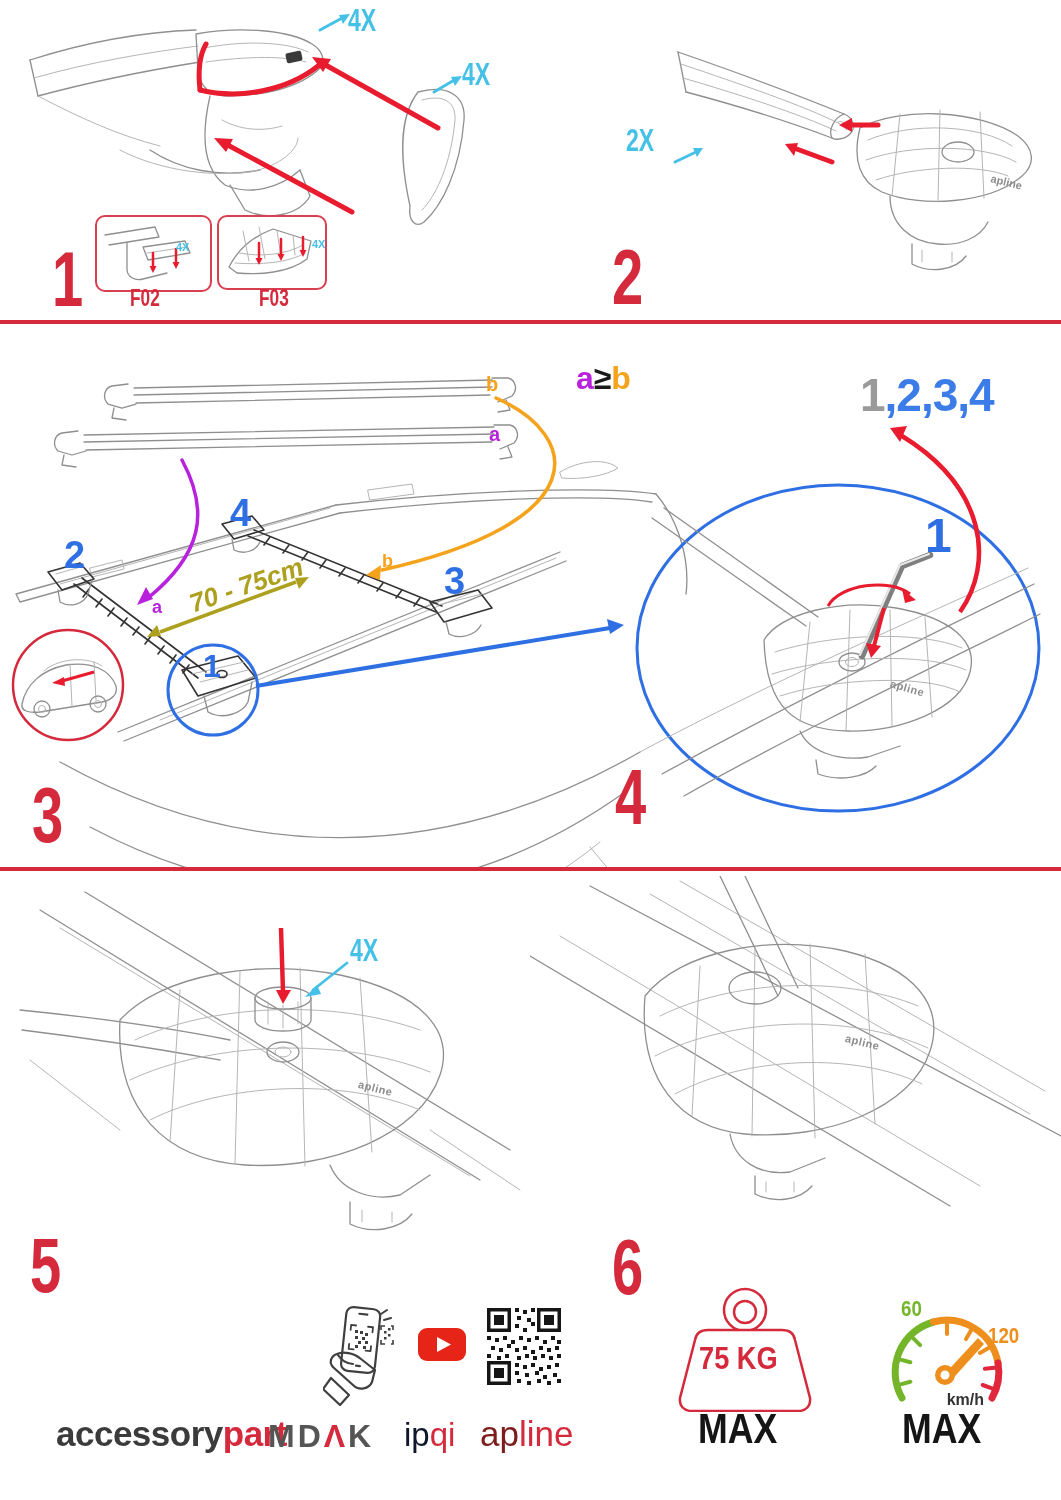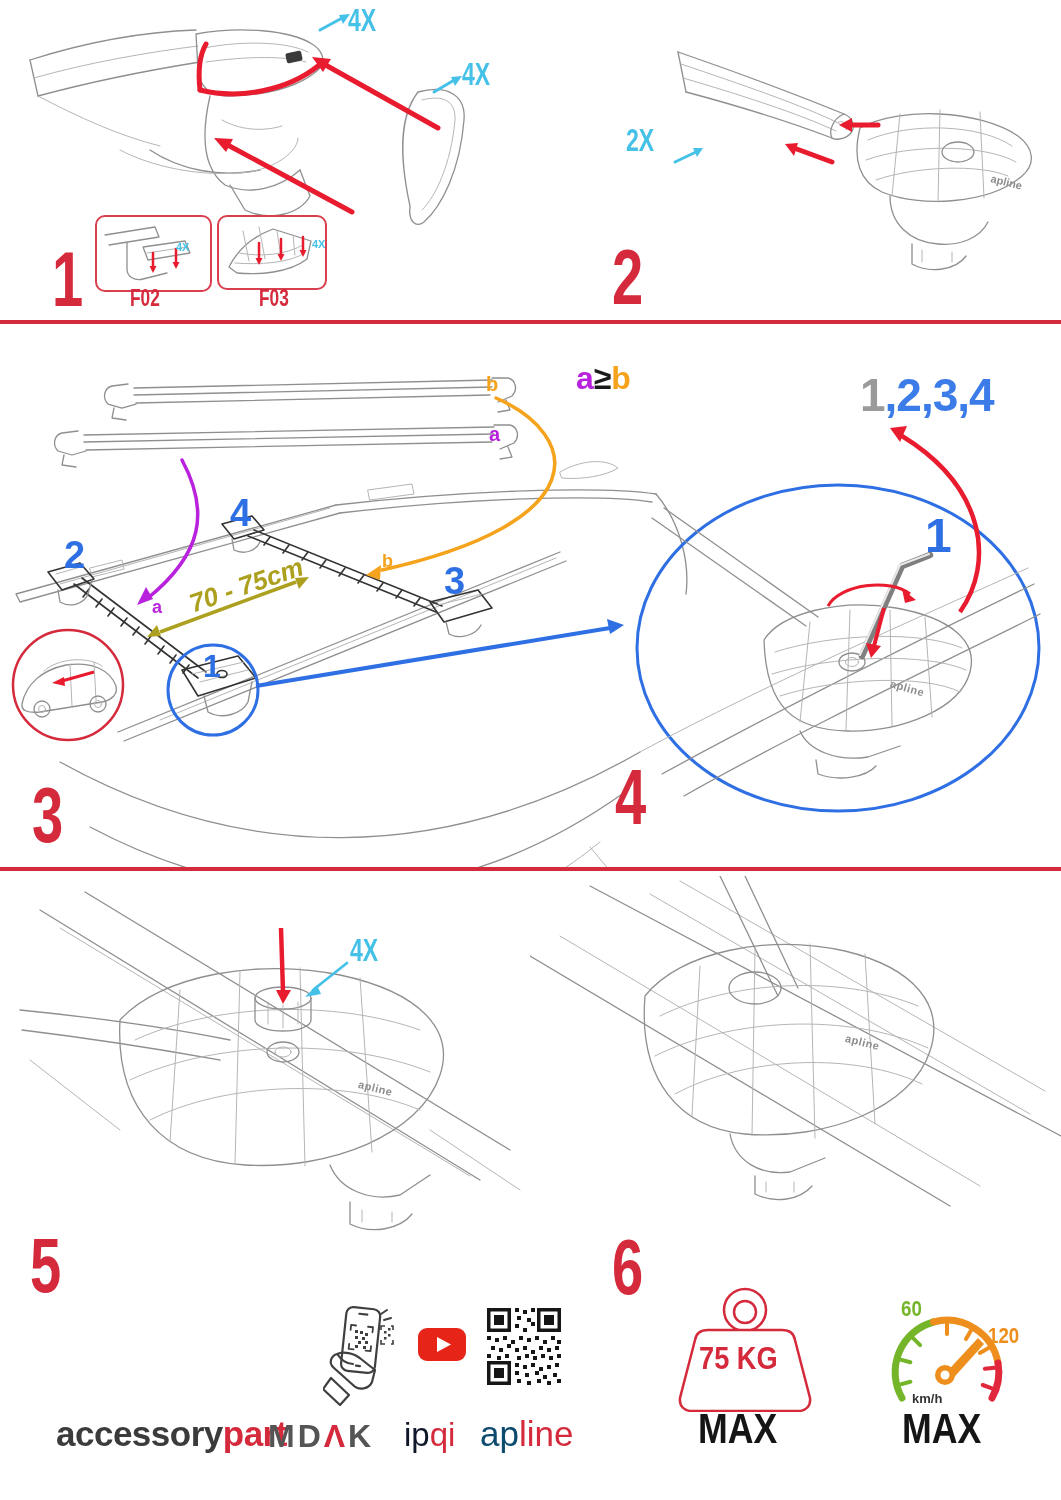--- a/index.html
+++ b/index.html
@@ -321,21 +321,21 @@
       <rect x="53.5" y="3.5" width="17" height="17" fill="#fff"></rect>
       <rect x="57" y="7" width="10" height="10" fill="#161616"></rect>
     <rect x="0" y="53" width="24" height="24" fill="#161616"></rect>
       <rect x="3.5" y="56.5" width="17" height="17" fill="#fff"></rect>
       <rect x="7" y="60" width="10" height="10" fill="#161616"></rect>
     <path fill="#161616" d="M28 0h4v4h-4z M36 2h4v4h-4z M44 0h4v4h-4z M30 8h4v4h-4z M40 10h4v4h-4z M28 16h4v4h-4z M44 14h4v4h-4z M36 20h4v4h-4z M0 28h4v4h-4z M8 30h4v4h-4z M16 28h4v4h-4z M24 32h4v4h-4z M32 28h4v4h-4z M40 30h4v4h-4z M48 28h4v4h-4z M56 32h4v4h-4z M64 28h4v4h-4z M70 32h4v4h-4z M4 38h4v4h-4z M12 40h4v4h-4z M20 36h4v4h-4z M28 40h4v4h-4z M36 38h4v4h-4z M44 42h4v4h-4z M52 38h4v4h-4z M60 40h4v4h-4z M68 38h4v4h-4z M0 46h4v4h-4z M10 48h4v4h-4z M18 46h4v4h-4z M30 48h4v4h-4z M38 46h4v4h-4z M46 48h4v4h-4z M54 46h4v4h-4z M62 48h4v4h-4z M70 46h4v4h-4z M28 55h4v4h-4z M36 57h4v4h-4z M44 55h4v4h-4z M52 59h4v4h-4z M60 57h4v4h-4z M68 55h4v4h-4z M28 63h4v4h-4z M38 65h4v4h-4z M48 63h4v4h-4z M56 67h4v4h-4z M66 65h4v4h-4z M30 71h4v4h-4z M40 73h4v4h-4z M50 71h4v4h-4z M60 73h4v4h-4z M70 71h4v4h-4z"></path>
   </svg>
 
   <div class="t" style="left:268px;top:1420px;font-size:32px;font-weight:700;letter-spacing:3px"><span style="color:#555">MD</span><span style="color:#d42a3c">Λ</span><span style="color:#555">K</span></div>
   <div class="t" style="left:404px;top:1418px;font-size:33px;font-weight:400"><span style="color:#0f172a">ip</span><span style="color:#d42a3c">qi</span></div>
-  <div class="t" style="left:480px;top:1416px;font-size:35px;font-weight:500"><span style="color:#0c4a6e">ap</span><span style="color:#d42a3c">line</span></div>
+  <div class="t" style="left:480px;top:1416px;font-size:35px;font-weight:500"><span style="color:#7f1d1d">ap</span><span style="color:#d42a3c">line</span></div>
 
   <svg class="abs" style="left:668px;top:1280px" width="152" height="132" viewBox="0 0 152 132">
     <g stroke="#d42a3c" stroke-width="2.5" fill="none">
       <circle cx="77" cy="30" r="21"></circle>
       <circle cx="77" cy="32" r="11"></circle>
       <path d="M40,50 L114,50 C122,50 126,54 127,60 L142,118 C143,126 138,131 130,131 L24,131 C16,131 11,126 12,118 L27,60 C28,54 32,50 40,50 Z" fill="#fff"></path>
     </g>
   </svg>
   <div class="t" style="left:698px;top:1342px;width:94px;text-align:center"><span class="cond85" style="font-size:32px;font-weight:700;color:#d42a3c">75 KG</span></div>
   <div class="t" style="left:698px;top:1408px;width:94px;text-align:center"><span class="cond85" style="font-size:42px;font-weight:600;color:#151515">MAX</span></div>
@@ -355,16 +355,16 @@
       <line x1="108.3" y1="55" x2="97.9" y2="61" stroke="#ee8f1d"></line>
       <line x1="114.8" y1="75.6" x2="102.8" y2="76.7" stroke="#e0273c"></line>
       <line x1="112" y1="97.1" x2="100.7" y2="93" stroke="#e0273c"></line>
     </g>
     <polygon points="58,87 66,92 102,52 96,46" fill="#ee8f1d"></polygon>
     <circle cx="63" cy="83" r="10" fill="#ee8f1d"></circle>
     <circle cx="63" cy="83" r="4.5" fill="#ffffff"></circle>
   </svg>
   <div class="t" style="left:901px;top:1298px"><span class="cond85" style="font-size:22px;font-weight:700;color:#74b52a">60</span></div>
   <div class="t" style="left:988px;top:1325px"><span class="cond85" style="font-size:22px;font-weight:700;color:#ee8f1d">120</span></div>
-  <div class="t" style="left:912px;top:1392px;width:72px;text-align:left;font-size:13px;color:#333;font-weight:600"><span>km/h</span></div>
+  <div class="t" style="left:912px;top:1392px;width:72px;text-align:right;font-size:16px;color:#333;font-weight:600"><span>km/h</span></div>
   <div class="t" style="left:902px;top:1408px;width:92px;text-align:center"><span class="cond85" style="font-size:42px;font-weight:600;color:#151515">MAX</span></div>
 
 </div>
 
 </body></html>

